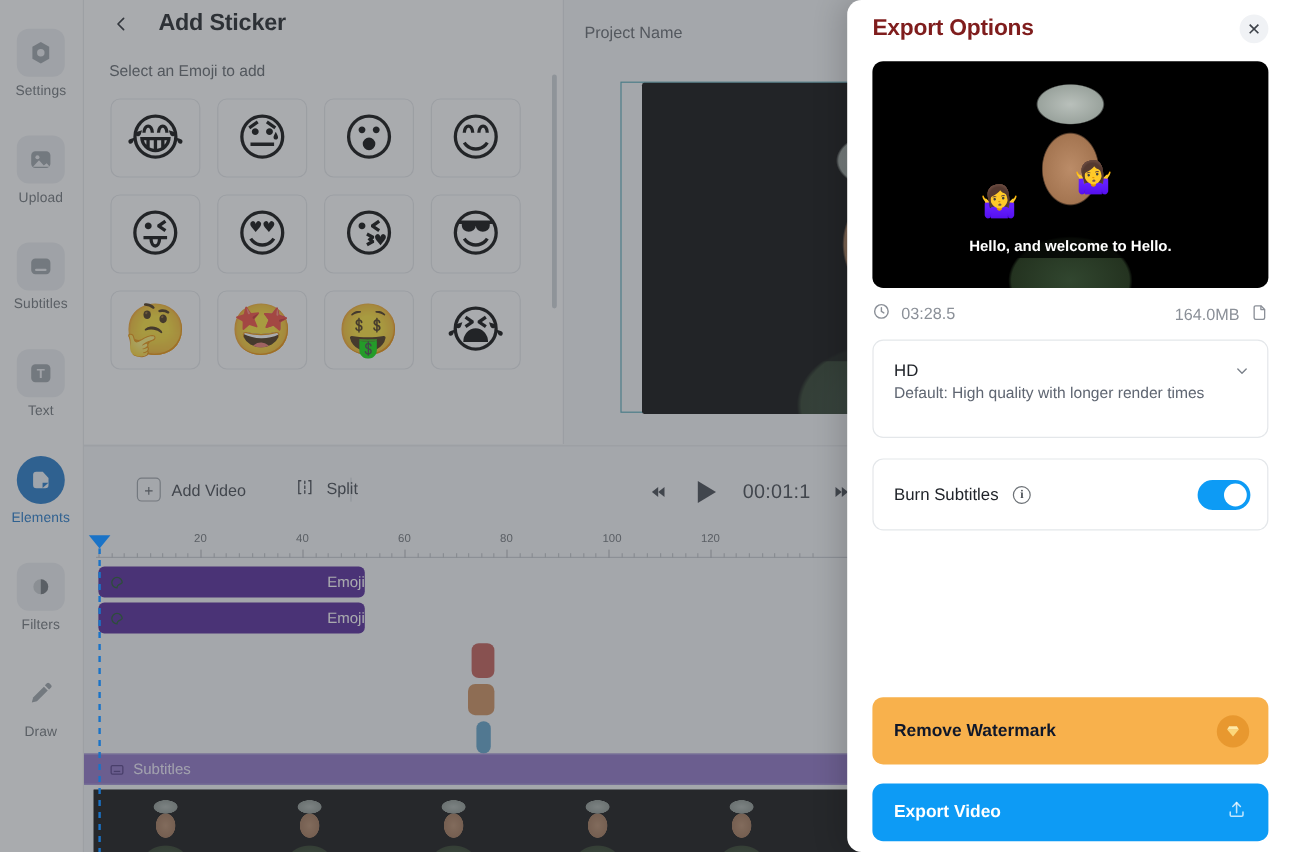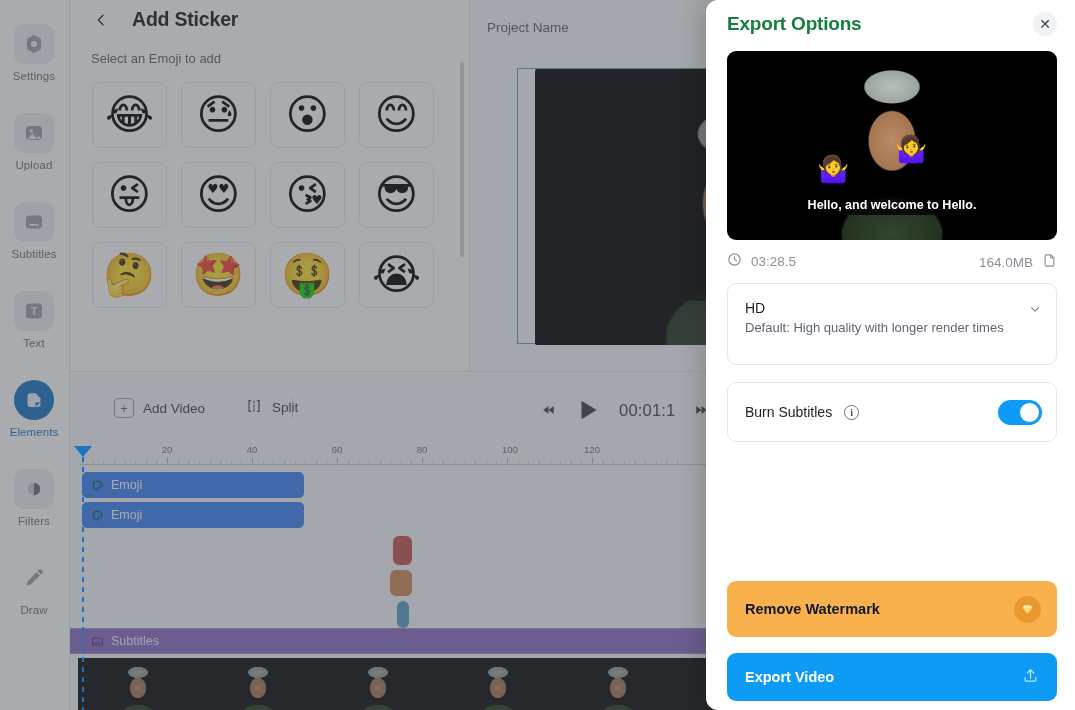--- a/index.html
+++ b/index.html
@@ -138,21 +138,21 @@
     position: absolute; left: 12px; top: 85px; bottom: 0; width: 2px; z-index: 4;
     background: repeating-linear-gradient(to bottom, #1a73c7 0 5px, rgba(0,0,0,0) 5px 10px);
   }
 
   .tracks { position: absolute; left: 0; right: 0; top: 96px; bottom: 0; }
   .clip {
     position: absolute; height: 26px; border-radius: 5px;
     display: flex; align-items: center; gap: 7px; padding-left: 9px;
     font-size: 12.5px; cursor: pointer; color: #fff;
   }
-  .clip.emoji-clip { background: #3b82f6; }
+  .clip.emoji-clip { background: #4c1d95; justify-content: space-between; }
   .clip.sub-clip {
     background: #8a6fc4; left: 0; width: 100%; border-radius: 0; color:#f2edff;
     border-top: 1px solid #a08ed4; border-bottom: 1px solid #a08ed4;
   }
   .clip-ico { display:flex; }
   .film-strip {
     position: absolute; left: 8px; right: 0; height: 66px; background: #0b0b0b;
     display: flex; overflow: hidden;
   }
   .film-cell {
@@ -172,21 +172,21 @@
   
   #scrim { position: absolute; inset: 0; background: rgba(72,76,82,.47); }
 
   
   .export {
     position: absolute; right: 0; top: 0; width: 369px; height: 710px;
     background: #fff; border-radius: 12px 0 0 12px;
     box-shadow: -6px 0 24px rgba(0,0,0,.16);
   }
   .exp-head { display:flex; align-items:center; justify-content: space-between; padding: 12px 18px 0 21px; }
-  .exp-title { font-size: 19px; font-weight: 700; color: #15803d; letter-spacing: -.2px; }
+  .exp-title { font-size: 19px; font-weight: 700; color: #7f1d1d; letter-spacing: -.2px; }
   .exp-close {
     width: 24px; height: 24px; border-radius: 50%; background: #f0f2f5;
     display:flex; align-items:center; justify-content:center;
     color:#3c4148; font-size: 14px; cursor: pointer; line-height: 1;
   }
   .exp-preview {
     position: relative; margin: 15px 18px 0 21px; height: 189px;
     background: #000; border-radius: 9px; overflow: hidden;
   }
   .pv-person {

